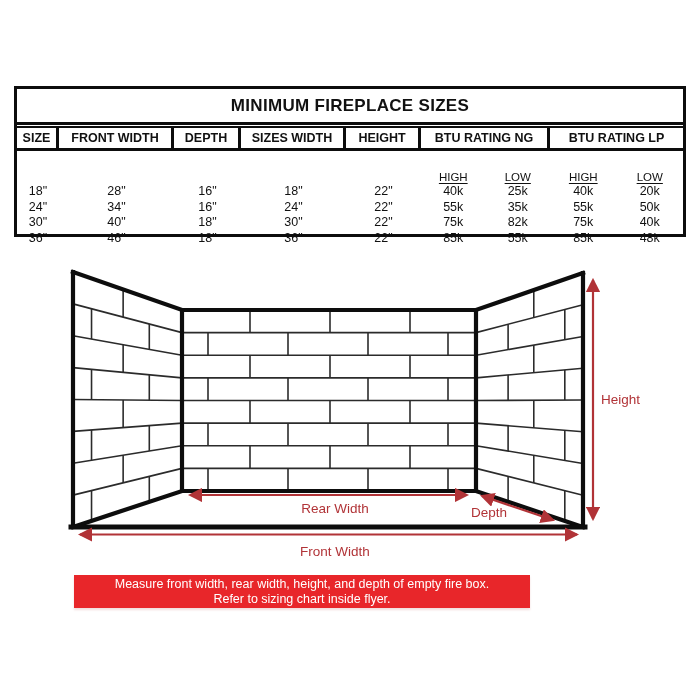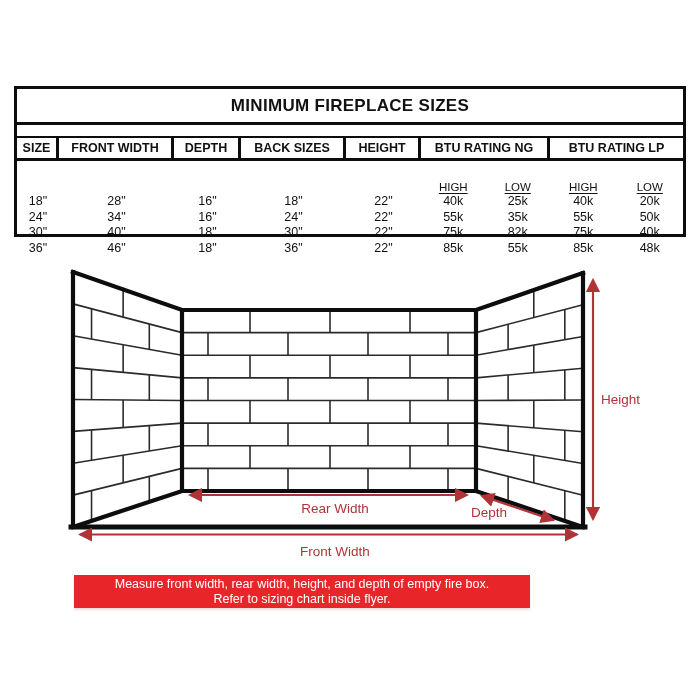--- a/index.html
+++ b/index.html
@@ -12,21 +12,21 @@
     position:absolute;left:14px;top:86px;width:672px;height:151px;
     border:3px solid #0d0d0d;box-sizing:border-box;background:#fff;
   }
   .t-title{
     height:33px;border-bottom:3px solid #0d0d0d;
     display:flex;align-items:center;justify-content:center;
     font-weight:bold;font-size:17px;letter-spacing:.3px;
   }
   .t-head{
     display:grid;grid-template-columns:42px 115px 67px 105px 75px 129px 133px;
-    border-top:2px solid #0d0d0d;margin-top:11px;border-bottom:3px solid #0d0d0d;
+    border-top:2px solid #0d0d0d;margin-top:1px;border-bottom:3px solid #0d0d0d;
     height:25px;box-sizing:border-box;text-align:right;
   }
   .t-head .hc{
     display:flex;align-items:center;justify-content:center;
     font-weight:bold;font-size:12.5px;border-right:3px solid #0d0d0d;
     box-sizing:border-box;white-space:nowrap;overflow:hidden;
   }
   .t-head .hc:last-child{border-right:none;}
   .grid9{display:grid;grid-template-columns:42px 115px 67px 105px 75px 64.5px 64.5px 66.5px 66.5px;}
   .grid9 .dc{text-align:center;font-size:12.5px;line-height:15.5px;white-space:nowrap;}
@@ -52,21 +52,21 @@
 
 <div class="page">
 
   <div class="table-wrap">
     <div class="t-title">MINIMUM FIREPLACE SIZES</div>
 
     <div class="t-head">
       <div class="hc">SIZE</div>
       <div class="hc">FRONT WIDTH</div>
       <div class="hc">DEPTH</div>
-      <div class="hc">BACK SIZES</div>
+      <div class="hc">SIZES WIDTH</div>
       <div class="hc">HEIGHT</div>
       <div class="hc">BTU RATING NG</div>
       <div class="hc">BTU RATING LP</div>
     </div>
 
     <div class="grid9 t-sub">
       <div class="dc"></div>
       <div class="dc"></div>
       <div class="dc"></div>
       <div class="dc"></div>

